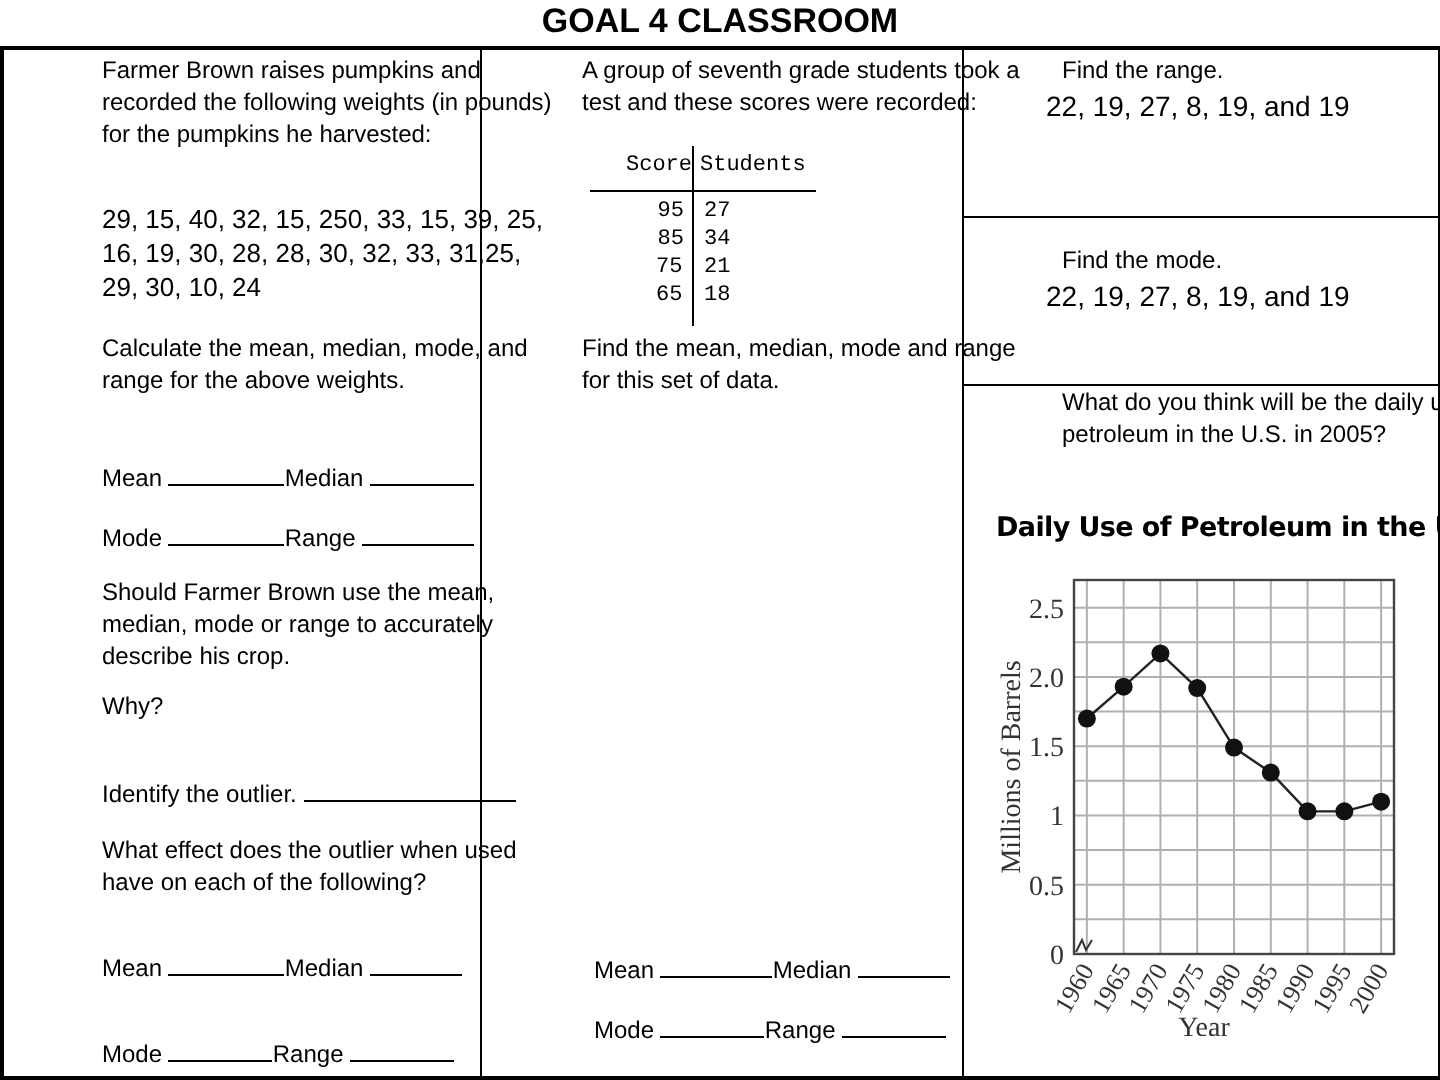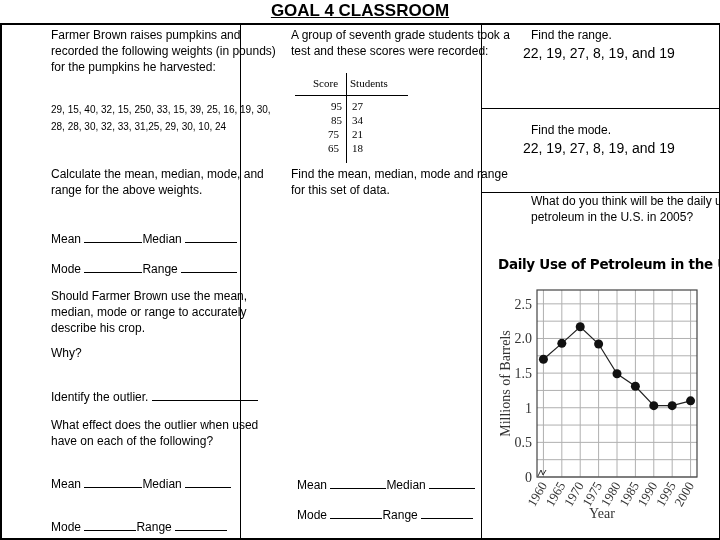--- a/index.html
+++ b/index.html
@@ -1,39 +1,39 @@
 <!DOCTYPE html>
 <html><head>
 <meta charset="utf-8">
 <style>
   html,body{margin:0;padding:0;background:#fff;}
   body{width:720px;height:540px;position:relative;overflow:hidden;font-family:"Liberation Sans",sans-serif;color:#000;}
-  .title{position:absolute;left:0;top:0;width:720px;text-align:center;font-weight:bold;font-size:17px;line-height:22px;text-decoration:underline;}
+  .title{position:absolute;left:0;top:0;width:720px;text-align:center;font-weight:bold;font-size:17px;line-height:22px;}
   .frame{position:absolute;left:0;top:23px;width:717px;height:513px;border:2px solid #000;border-right-width:2px;}
   .vline{position:absolute;top:23px;width:1px;height:515px;background:#000;}
   .hline{position:absolute;height:1px;background:#000;}
   .t{position:absolute;font-size:12px;line-height:16px;margin-left:44px;}
   .big{font-size:12.5px;line-height:17px;}
   .ans{position:absolute;font-size:14px;}
   .blank{display:inline-block;border-bottom:1px solid #000;height:12px;vertical-align:baseline;}
-  .tally{position:absolute;font-family:Liberation Serif, serif;font-size:11px;line-height:13px;}
+  .tally{position:absolute;font-family:Liberation Mono, monospace;font-size:11px;line-height:13px;}
   svg text{font-family:"Liberation Serif",serif;}
 </style>
 </head>
 <body>
 
 <div class="title">GOAL 4 CLASSROOM</div>
 <div class="frame"></div>
 <div class="vline" style="left:240px"></div>
 <div class="vline" style="left:481px"></div>
 <div class="hline" style="left:481px;top:108px;width:238px"></div>
 <div class="hline" style="left:481px;top:192px;width:238px"></div>
 
 <div class="t" style="left:7px;top:27px;width:228px">Farmer Brown raises pumpkins and recorded the following weights (in pounds) for the pumpkins he harvested:</div>
-<div class="t big" style="left:7px;top:101px;width:230px;font-size:10px">29, 15, 40, 32, 15, 250, 33, 15, 39, 25, 16, 19, 30, 28, 28, 30, 32, 33, 31,25, 29, 30, 10, 24</div>
+<div class="t big" style="left:7px;top:101px;width:230px;font-size:13px">29, 15, 40, 32, 15, 250, 33, 15, 39, 25, 16, 19, 30, 28, 28, 30, 32, 33, 31,25, 29, 30, 10, 24</div>
 <div class="t" style="left:7px;top:166px;width:230px">Calculate the mean, median, mode, and range for the above weights.</div>
 
 <div class="t" style="left:7px;top:230px;white-space:nowrap">
   <span>Mean</span>
   <span class="blank" style="width:58px"></span><span>Median</span>
   <span class="blank" style="width:52px"></span>
 </div>
 <div class="t" style="left:7px;top:260px;white-space:nowrap">
   <span>Mode</span>
   <span class="blank" style="width:58px"></span><span>Range</span>

